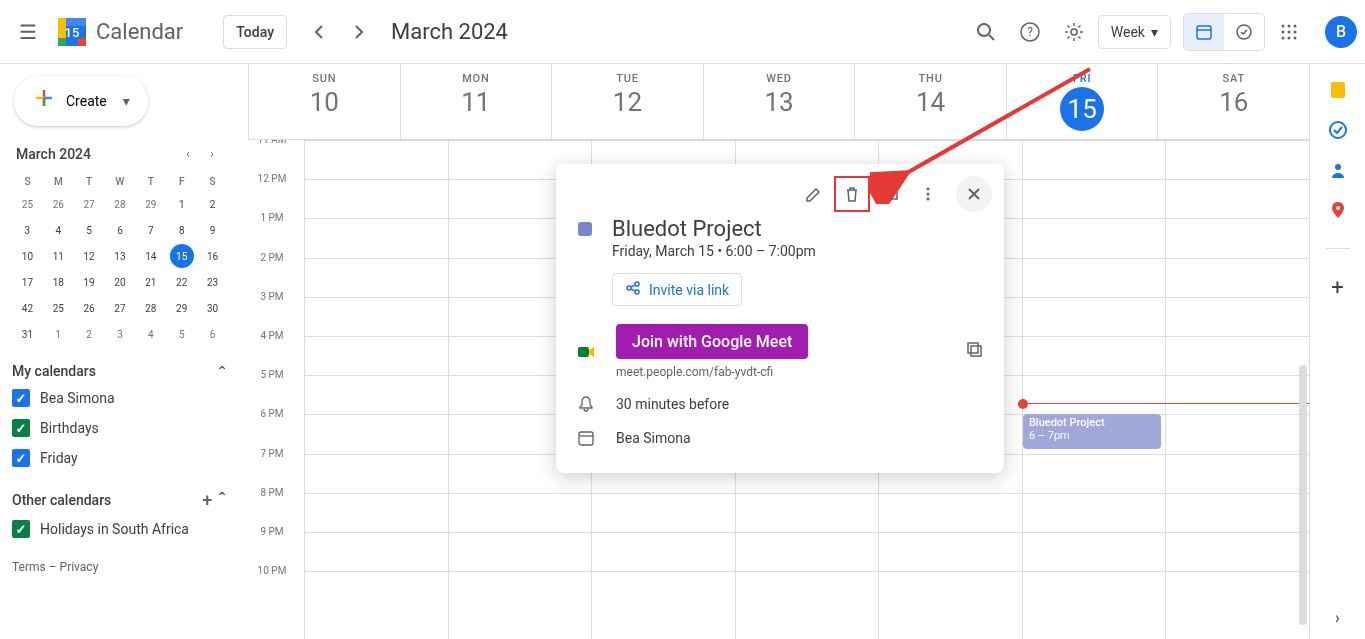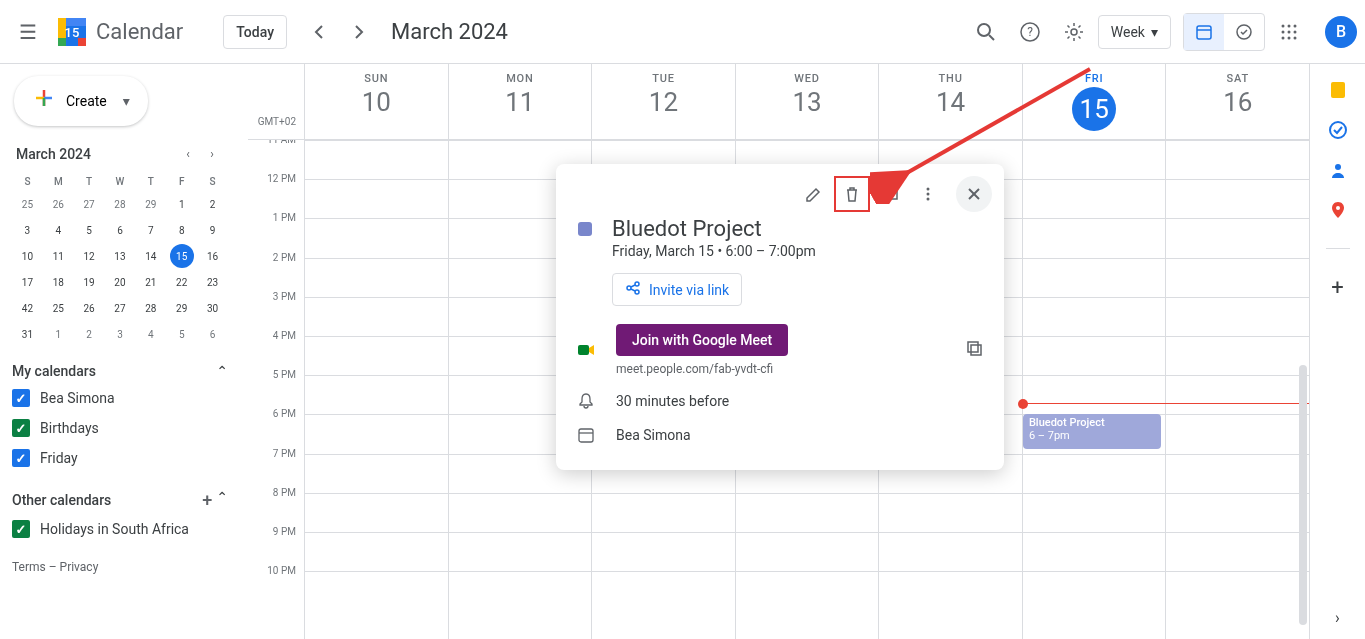--- a/index.html
+++ b/index.html
@@ -46,21 +46,21 @@
 
 .calendar-area { flex: 1; display: flex; flex-direction: column; position: relative; }
 .day-headers { display: flex; border-bottom: 1px solid #dadce0; }
 .tz-col { width: 56px; text-align: right; padding-right: 8px; font-size: 10px; color: #70757a; padding-top: 52px; }
 .day-header { flex: 1; text-align: center; padding: 8px 0; border-left: 1px solid #dadce0; }
 .day-abbr { font-size: 11px; color: #70757a; font-weight: 500; letter-spacing: 0.8px; }
 .day-num { font-size: 26px; color: #70757a; margin-top: 2px; }
 .day-num.today { background: #1a73e8; color: #fff; border-radius: 50%; width: 44px; height: 44px; display: flex; align-items: center; justify-content: center; margin: 2px auto 0; }
 .grid-body { flex: 1; overflow-y: auto; position: relative; display: flex; }
 .time-col { width: 56px; flex-shrink: 0; }
-.time-slot-label { height: 39.2px; text-align: right; padding-right: 8px; font-size: 10px; color: #70757a; position: relative; top: -6px; }
+.time-slot-label { height: 39.2px; text-align: center; padding-right: 8px; font-size: 10px; color: #70757a; position: relative; top: -6px; }
 .grid-cols { flex: 1; display: flex; position: relative; }
 .grid-col { flex: 1; border-left: 1px solid #dadce0; position: relative; }
 .grid-row-line { position: absolute; left: 0; right: 0; border-top: 1px solid #dadce0; }
 .event-block { position: absolute; left: 0; right: 4px; background: #9fa8da; color: #fff; border-radius: 4px; padding: 2px 6px; font-size: 11px; cursor: pointer; }
 .now-line { position: absolute; left: 0; right: 0; border-top: 1px solid #ea4335; }
 .now-dot { position: absolute; left: -5px; top: -5px; width: 10px; height: 10px; background: #ea4335; border-radius: 50%; }
 
 
 .right-rail { width: 56px; border-left: 1px solid #dadce0; display: flex; flex-direction: column; align-items: center; padding-top: 16px; gap: 20px; }
 .rail-icon { width: 20px; height: 20px; cursor: pointer; display: flex; align-items: center; justify-content: center; }
@@ -71,21 +71,21 @@
 .popover-actions .icon-btn { width: 36px; height: 36px; }
 .delete-highlight { border: 2px solid #e53935; border-radius: 0; }
 .close-btn { background: #f1f3f4; }
 .popover-body { padding: 0 20px 0 56px; position: relative; }
 .event-color-dot { position: absolute; left: 22px; top: 6px; width: 14px; height: 14px; background: #7986cb; border-radius: 3px; }
 .event-title { font-size: 22px; color: #3c4043; }
 .event-time { font-size: 14px; color: #3c4043; margin-top: 2px; }
 .invite-btn { display: inline-flex; align-items: center; gap: 8px; border: 1px solid #dadce0; border-radius: 4px; padding: 6px 12px; font-size: 14px; color: #1a73e8; cursor: pointer; margin-top: 14px; background: #fff; }
 .popover-row { display: flex; align-items: center; padding: 8px 20px; gap: 20px; font-size: 14px; }
 .popover-row-icon { width: 20px; display: flex; justify-content: center; color: #5f6368; flex-shrink: 0; }
-.meet-btn { background: #701a75; color: #fff; border: none; border-radius: 4px; padding: 8px 16px; font-size: 14px; font-weight: 500; cursor: pointer; }
+.meet-btn { background: #a21caf; color: #fff; border: none; border-radius: 4px; padding: 8px 16px; font-size: 16px; font-weight: 500; cursor: pointer; }
 .meet-link { font-size: 12px; color: #5f6368; }
 .copy-icon { margin-left: auto; color: #5f6368; cursor: pointer; }
 
 
 .annotation-arrow { position: absolute; left: 870px; top: 64px; pointer-events: none; z-index: 200; }
 .scroll-track { position: absolute; right: 56px; top: 145px; bottom: 0; width: 12px; background: transparent; }
 .scroll-thumb { position: absolute; right: 2px; width: 8px; top: 220px; height: 260px; background: #dadce0; border-radius: 4px; }
 </style>
 </head>
 <body>
@@ -279,21 +279,20 @@
           </div>
         </div>
     </div>
     <div class="footer-links">
       <span>Terms</span> – <span>Privacy</span>
     </div>
   </div>
 
   <div class="calendar-area">
     <div class="day-headers">
-      <div class="tz-col">GMT+02</div>
       <div id="day-headers-container" style="display:flex;flex:1">
           <div class="day-header">
             <div class="day-abbr">SUN</div>
             <div class="day-num">10</div>
           </div>
           <div class="day-header">
             <div class="day-abbr">MON</div>
             <div class="day-num">11</div>
           </div>
           <div class="day-header">

